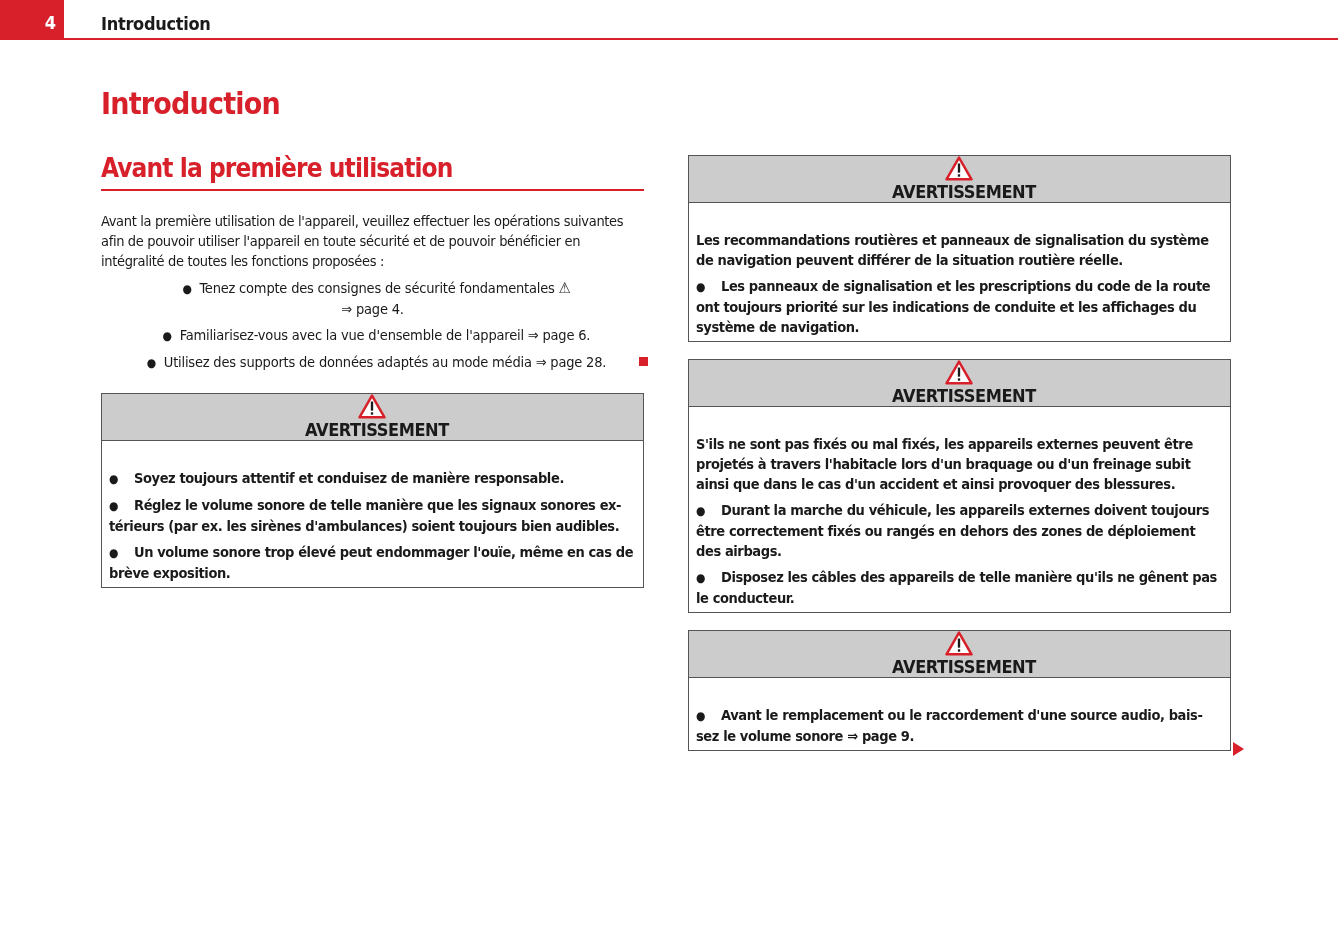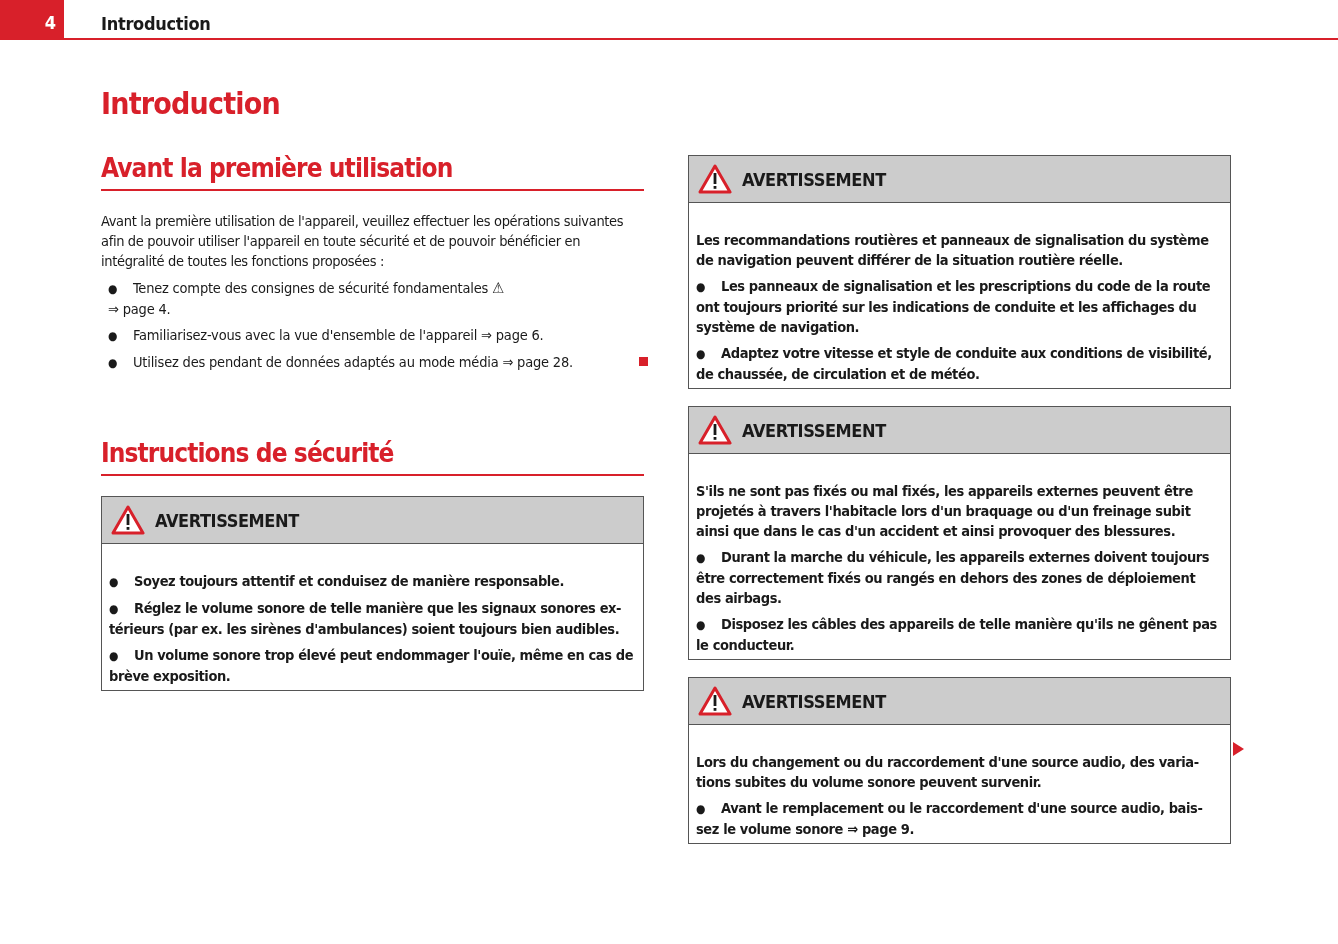--- a/index.html
+++ b/index.html
@@ -13,31 +13,31 @@
   .header-title { position: absolute; left: 101px; top: 13px; font-weight: bold; font-size: 18px; color: #1a1a1a; letter-spacing: -0.3px; }
 
   .main-title { position: absolute; left: 101px; top: 86px; font-size: 30px; font-weight: bold; color: #d8202a; letter-spacing: -0.8px; margin: 0; }
 
   .col-left { position: absolute; left: 101px; top: 150px; width: 543px; }
   .col-right { position: absolute; left: 688px; top: 155px; width: 543px; }
 
   .section-h { font-size: 26px; font-weight: bold; color: #d8202a; letter-spacing: -0.9px; margin: 0; padding-bottom: 3px; border-bottom: 2px solid #d8202a; line-height: 36px; }
 
   .intro { font-weight: normal; font-size: 14.5px; line-height: 20px; margin: 20px 0 6px 0; letter-spacing: -0.35px; }
-  .bullets { list-style: none; margin: 7px; padding: 0; font-size: 14.5px; line-height: 20px; letter-spacing: -0.2px; }
+  .bullets { list-style: none; margin: 7px; padding: 0; font-size: 14.5px; line-height: 20px; letter-spacing: -0.2px; text-align: center; }
   .bullets li { margin-bottom: 6px; position: relative; }
   .bullet-dot { display: inline-block; width: 25px; font-size: 12px; }
   .end-square { position: absolute; right: -11px; top: 5px; width: 9px; height: 9px; background: #d8202a; }
   .inline-warn { font-size: 15px; }
 
   .sec2 { margin-top: 62px; }
 
   .warn-box { border: 1px solid #555; background: #fff; margin-top: 20px; }
   .col-right .warn-box { margin-top: 0; margin-bottom: 17px; }
-  .warn-head { background: #cccccc; height: 46px; border-bottom: 1px solid #555; display: flex; align-items: center; padding-left: 9px; }
+  .warn-head { background: #cccccc; height: 46px; border-bottom: 1px solid #555; display: flex; align-items: center; padding-left: 9px; flex-direction: column; }
   .warn-head svg { width: 34px; height: 30px; margin-right: 10px; }
   .warn-title { font-weight: bold; font-size: 18px; letter-spacing: -0.4px; }
   .warn-body { padding: 3px 7px 4px 7px; font-weight: bold; font-size: 14.5px; line-height: 20px; letter-spacing: -0.4px; margin-top: 24px; }
   .warn-body p { margin: 0 0 6px 0; }
   .warn-body p:last-child { margin-bottom: 0; }
 
   .next-arrow { position: absolute; left: 1233px; top: 742px; width: 0; height: 0;
                 border-top: 7px solid transparent; border-bottom: 7px solid transparent; border-left: 11px solid #d8202a; }
 </style>
 </head>
@@ -60,27 +60,26 @@
     <li>
       <span class="bullet-dot">●</span><span>Tenez compte des consignes de sécurité fondamentales</span>
       <span class="inline-warn">⚠</span><br>
       <span>⇒ page 4.</span>
     </li>
     <li>
       <span class="bullet-dot">●</span><span>Familiarisez-vous avec la vue d'ensemble de l'appareil</span>
       <span>⇒ page 6.</span>
     </li>
     <li>
-      <span class="bullet-dot">●</span><span>Utilisez des pendant de données adaptés au mode média</span>
+      <span class="bullet-dot">●</span><span>Utilisez des supports de données adaptés au mode média</span>
       <span>⇒ page 28.</span>
       <span class="end-square"></span>
     </li>
   </ul>
 
-  <h2 class="section-h sec2">Instructions de sécurité</h2>
 
   <div class="warn-box">
     <div class="warn-head">
       <svg viewBox="0 0 34 30">
         <path d="M17 2 L32 28 L2 28 Z" fill="#fff" stroke="#d8202a" stroke-width="3" stroke-linejoin="round"></path>
         <rect x="15.6" y="9" width="2.8" height="11" fill="#1a1a1a"></rect>
         <rect x="15.6" y="22" width="2.8" height="2.8" fill="#1a1a1a"></rect>
       </svg>
       <span class="warn-title">AVERTISSEMENT</span>
     </div>
@@ -98,21 +97,20 @@
       <svg viewBox="0 0 34 30">
         <path d="M17 2 L32 28 L2 28 Z" fill="#fff" stroke="#d8202a" stroke-width="3" stroke-linejoin="round"></path>
         <rect x="15.6" y="9" width="2.8" height="11" fill="#1a1a1a"></rect>
         <rect x="15.6" y="22" width="2.8" height="2.8" fill="#1a1a1a"></rect>
       </svg>
       <span class="warn-title">AVERTISSEMENT</span>
     </div>
     <div class="warn-body">
       <p>Les recommandations routières et panneaux de signalisation du système de navigation peuvent différer de la situation routière réelle.</p>
       <p><span class="bullet-dot">●</span><span>Les panneaux de signalisation et les prescriptions du code de la route ont toujours priorité sur les indications de conduite et les affichages du système de navigation.</span></p>
-      <p><span class="bullet-dot">●</span><span>Adaptez votre vitesse et style de conduite aux conditions de visibilité, de chaussée, de circulation et de météo.</span></p>
     </div>
   </div>
 
   <div class="warn-box">
     <div class="warn-head">
       <svg viewBox="0 0 34 30">
         <path d="M17 2 L32 28 L2 28 Z" fill="#fff" stroke="#d8202a" stroke-width="3" stroke-linejoin="round"></path>
         <rect x="15.6" y="9" width="2.8" height="11" fill="#1a1a1a"></rect>
         <rect x="15.6" y="22" width="2.8" height="2.8" fill="#1a1a1a"></rect>
       </svg>
@@ -128,19 +126,18 @@
   <div class="warn-box">
     <div class="warn-head">
       <svg viewBox="0 0 34 30">
         <path d="M17 2 L32 28 L2 28 Z" fill="#fff" stroke="#d8202a" stroke-width="3" stroke-linejoin="round"></path>
         <rect x="15.6" y="9" width="2.8" height="11" fill="#1a1a1a"></rect>
         <rect x="15.6" y="22" width="2.8" height="2.8" fill="#1a1a1a"></rect>
       </svg>
       <span class="warn-title">AVERTISSEMENT</span>
     </div>
     <div class="warn-body">
-      <p>Lors du changement ou du raccordement d'une source audio, des varia-tions subites du volume sonore peuvent survenir.</p>
       <p><span class="bullet-dot">●</span><span>Avant le remplacement ou le raccordement d'une source audio, bais-sez le volume sonore ⇒ page 9.</span></p>
     </div>
   </div>
 </div>
 
 <div class="next-arrow"></div>
 
 </body></html>

